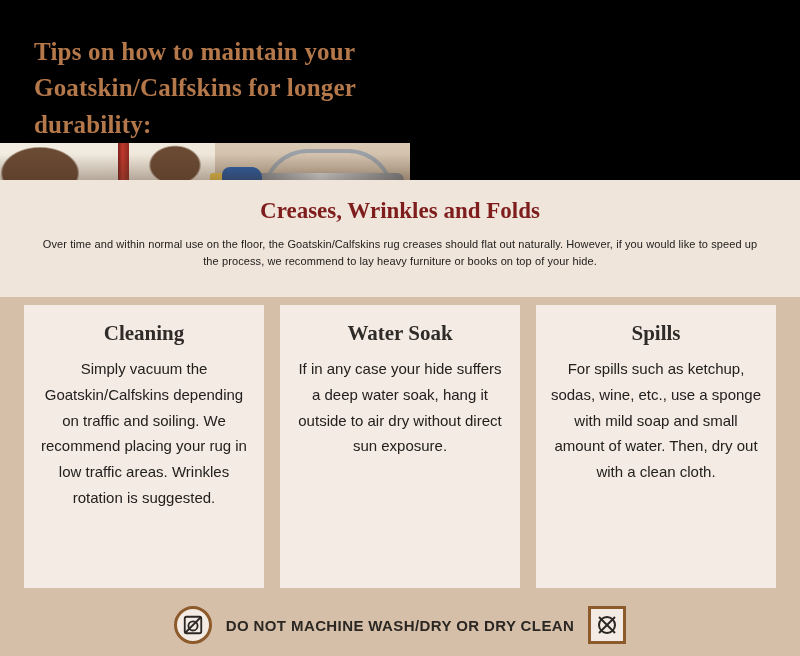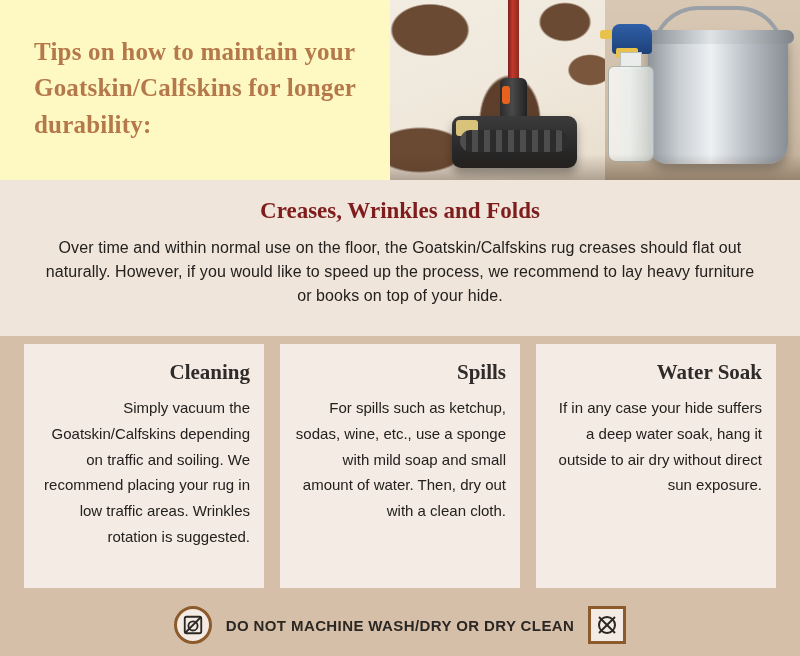--- a/index.html
+++ b/index.html
@@ -21,21 +21,22 @@
     background: #f4ece4;
     display: flex;
     flex-direction: column;
   }
 
   
   .top-banner {
     position: relative;
     height: 180px;
     display: flex;
-    background: #fef9c3;
+    background: #000000;
+    flex-direction: column;
   }
   .headline-wrap {
     width: 390px;
     padding: 34px 0 0 34px;
   }
   .headline {
     font-family: "Liberation Serif", serif;
     font-size: 25px;
     line-height: 1.45;
     color: #b5784a;
@@ -186,39 +187,39 @@
   }
   .creases h2 {
     margin: 0 0 8px;
     font-family: "Liberation Serif", serif;
     font-size: 23px;
     color: #7f1d1d;
     font-weight: 700;
   }
   .creases p {
     margin: 12px;
-    font-size: 16px;
+    font-size: 11px;
     line-height: 1.5;
     color: #23201e;
     letter-spacing: 0.1px;
   }
 
   
   .cards {
     display: flex;
     flex: 1;
     background: #d6bfa8;
     padding: 8px 24px 6px;
     gap: 16px;
   }
   .card {
     flex: 1;
     background: #f4ece4;
     padding: 16px 14px 10px;
-    text-align: right;
+    text-align: center;
   }
   .card h3 {
     margin: 0 0 10px;
     font-family: "Liberation Serif", serif;
     font-size: 21px;
     color: #2f2b28;
     font-weight: 700;
   }
   .card p {
     margin: 0;
@@ -294,26 +295,26 @@
     <h2>Creases, Wrinkles and Folds</h2>
     <p>Over time and within normal use on the floor, the Goatskin/Calfskins rug creases should flat out naturally. However, if you would like to speed up the process, we recommend to lay heavy furniture or books on top of your hide.</p>
   </div>
 
   <div class="cards">
     <div class="card">
       <h3>Cleaning</h3>
       <p>Simply vacuum the Goatskin/Calfskins depending on traffic and soiling. We recommend placing your rug in low traffic areas. Wrinkles rotation is suggested.</p>
     </div>
     <div class="card">
+      <h3>Water Soak</h3>
+      <p>If in any case your hide suffers a deep water soak, hang it outside to air dry without direct sun exposure.</p>
+    </div>
+    <div class="card">
       <h3>Spills</h3>
       <p>For spills such as ketchup, sodas, wine, etc., use a sponge with mild soap and small amount of water. Then, dry out with a clean cloth.</p>
-    </div>
-    <div class="card">
-      <h3>Water Soak</h3>
-      <p>If in any case your hide suffers a deep water soak, hang it outside to air dry without direct sun exposure.</p>
     </div>
   </div>
 
   <div class="footer">
     <div class="icon-badge">
       <svg width="22" height="22" viewBox="0 0 24 24" aria-hidden="true">
         <rect x="3" y="3" width="18" height="18" rx="2" fill="none" stroke="#2b2723" stroke-width="2"></rect>
         <circle cx="12" cy="13" r="5" fill="none" stroke="#2b2723" stroke-width="2"></circle>
         <line x1="3" y1="21" x2="21" y2="3" stroke="#2b2723" stroke-width="2"></line>
       </svg>

